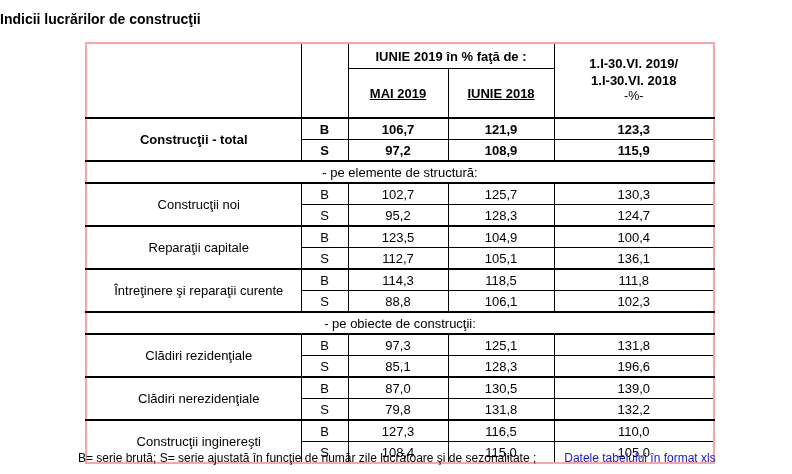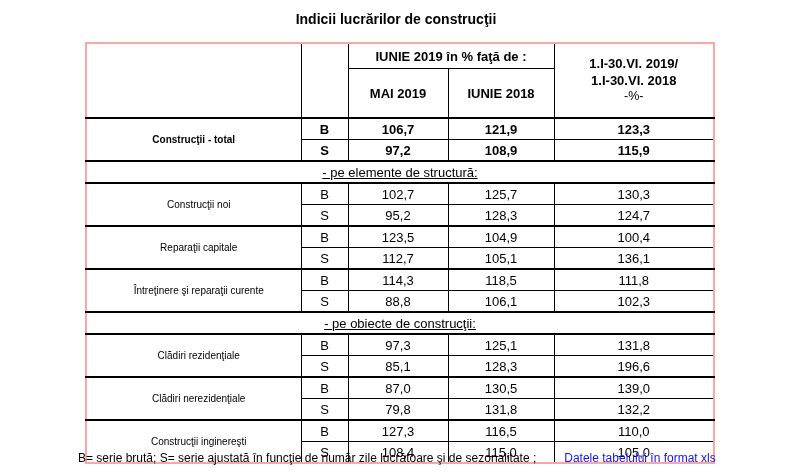--- a/index.html
+++ b/index.html
@@ -7,21 +7,21 @@
     width: 792px; height: 474px;
     background: #ffffff;
     color: #000000;
     font-family: "Liberation Sans", sans-serif;
     position: relative;
     overflow: hidden;
   }
   .page-title {
     position: absolute;
     top: 11px; left: 0; width: 792px;
-    text-align: center;
+    text-align: left;
     font-size: 14px;
     font-weight: bold;
   }
   .table-wrap {
     position: absolute;
     left: 85px; top: 42px;
   }
   table.idx {
     border-collapse: collapse;
     table-layout: fixed;
@@ -32,37 +32,36 @@
   table.idx td {
     border: 1px solid #000;
     text-align: center;
     vertical-align: middle;
     padding: 0;
     white-space: nowrap;
     overflow: hidden;
     height: 20px;
   }
   tr.h1 td { height: 24px; font-weight: bold; }
-  tr.h2 td { height: 48px; font-weight: bold; }
+  tr.h2 td { height: 48px; font-weight: bold; text-decoration: underline; }
   td.period-cell { line-height: 1.25; font-weight: bold; }
   td.period-cell .pct { font-weight: normal; font-size: 12.5px; }
   td.label-cell {
     text-align: left;
     vertical-align: bottom;
     padding: 0 2px 3px 7px;
-    font-size: 10px;
+    font-size: 13px;
   }
   td.label-cell.indent { padding-left: 10px; margin-top: 36px; }
   tr.total td { font-weight: bold; }
   tr.group-start td { border-top: 2px solid #000; }
   tr.section-row td {
     border-top: 2px solid #000;
     border-bottom: 2px solid #000;
     font-weight: normal;
-    text-decoration: underline;
   }
   .footer {
     position: absolute;
     left: 78px; top: 451px;
     width: 700px;
     font-size: 12px;
     white-space: nowrap;
   }
   .footer .xls-link {
     color: #1414e8;

